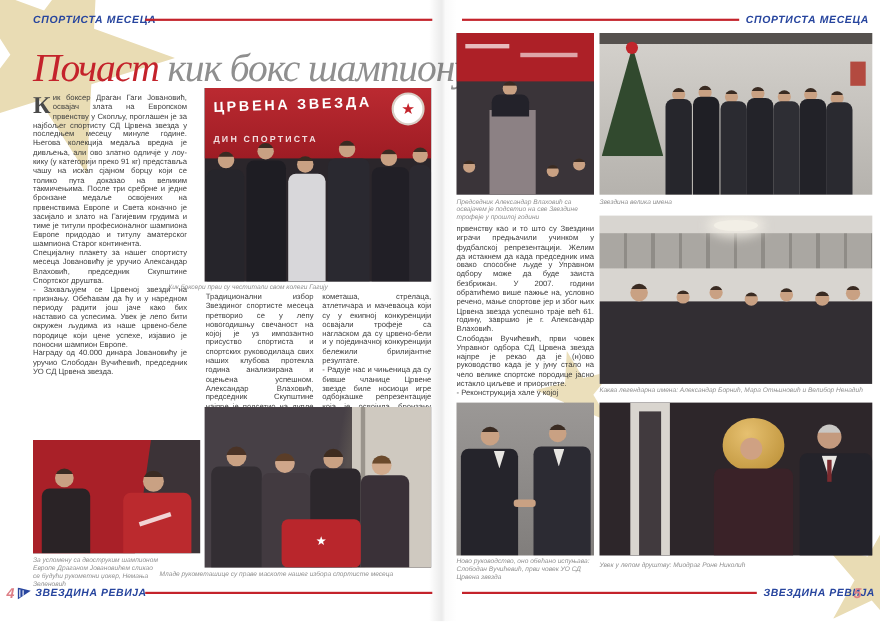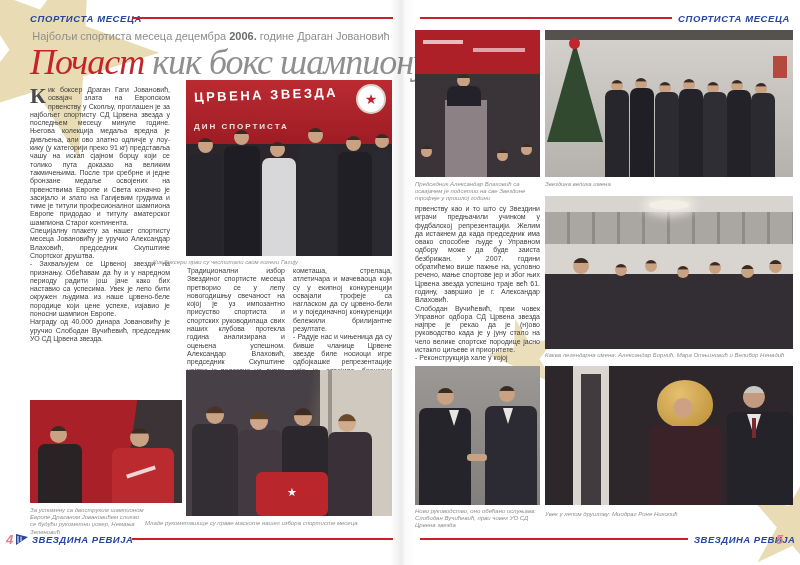--- a/index.html
+++ b/index.html
@@ -42,25 +42,20 @@
 
   <div class="star star-tl"></div>
   <div class="star star-mid"></div>
   <div class="star star-br"></div>
 
   <section class="abs" style="left:0;top:0;width:400px;height:565px;">
 
     <div class="abs kicker" style="left:30px;top:13px;">СПОРТИСТА МЕСЕЦА</div>
     <div class="abs rule" style="left:132px;top:17px;width:261px;"></div>
 
-    <div class="abs subtitle">
-      <span>Најбољи спортиста месеца децембра</span>
-      <span class="yr">2006.</span>
-      <span>године Драган Јовановић</span>
-    </div>
 
     <h1 class="abs title" style="margin:0;font-weight:normal;">
       <span class="accent">Почаст</span>
       <span>кик бокс шампиону</span>
     </h1>
 
     <div class="abs bodytext" style="left:30px;top:86px;width:140px;">
       <div>
         <span class="dropcap">К</span><span>ик боксер Драган Гаги Јовановић, освајач злата на Европском првенству у Скопљу, проглашен је за најбољег спортисту СД Црвена звезда у последњем месецу минуле године. Његова колекција медаља вредна је дивљења, али ово златно одличје у лоу-кику (у категорији преко 91 кг) представља чашу на искап сјајном борцу који се толико пута доказао на великим такмичењима. После три сребрне и једне бронзане медаље освојених на првенствима Европе и Света коначно је засијало и злато на Гагијевим грудима и тиме је титули професионалног шампиона Европе придодао и титулу аматерског шампиона Старог континента.</span>
       </div>

